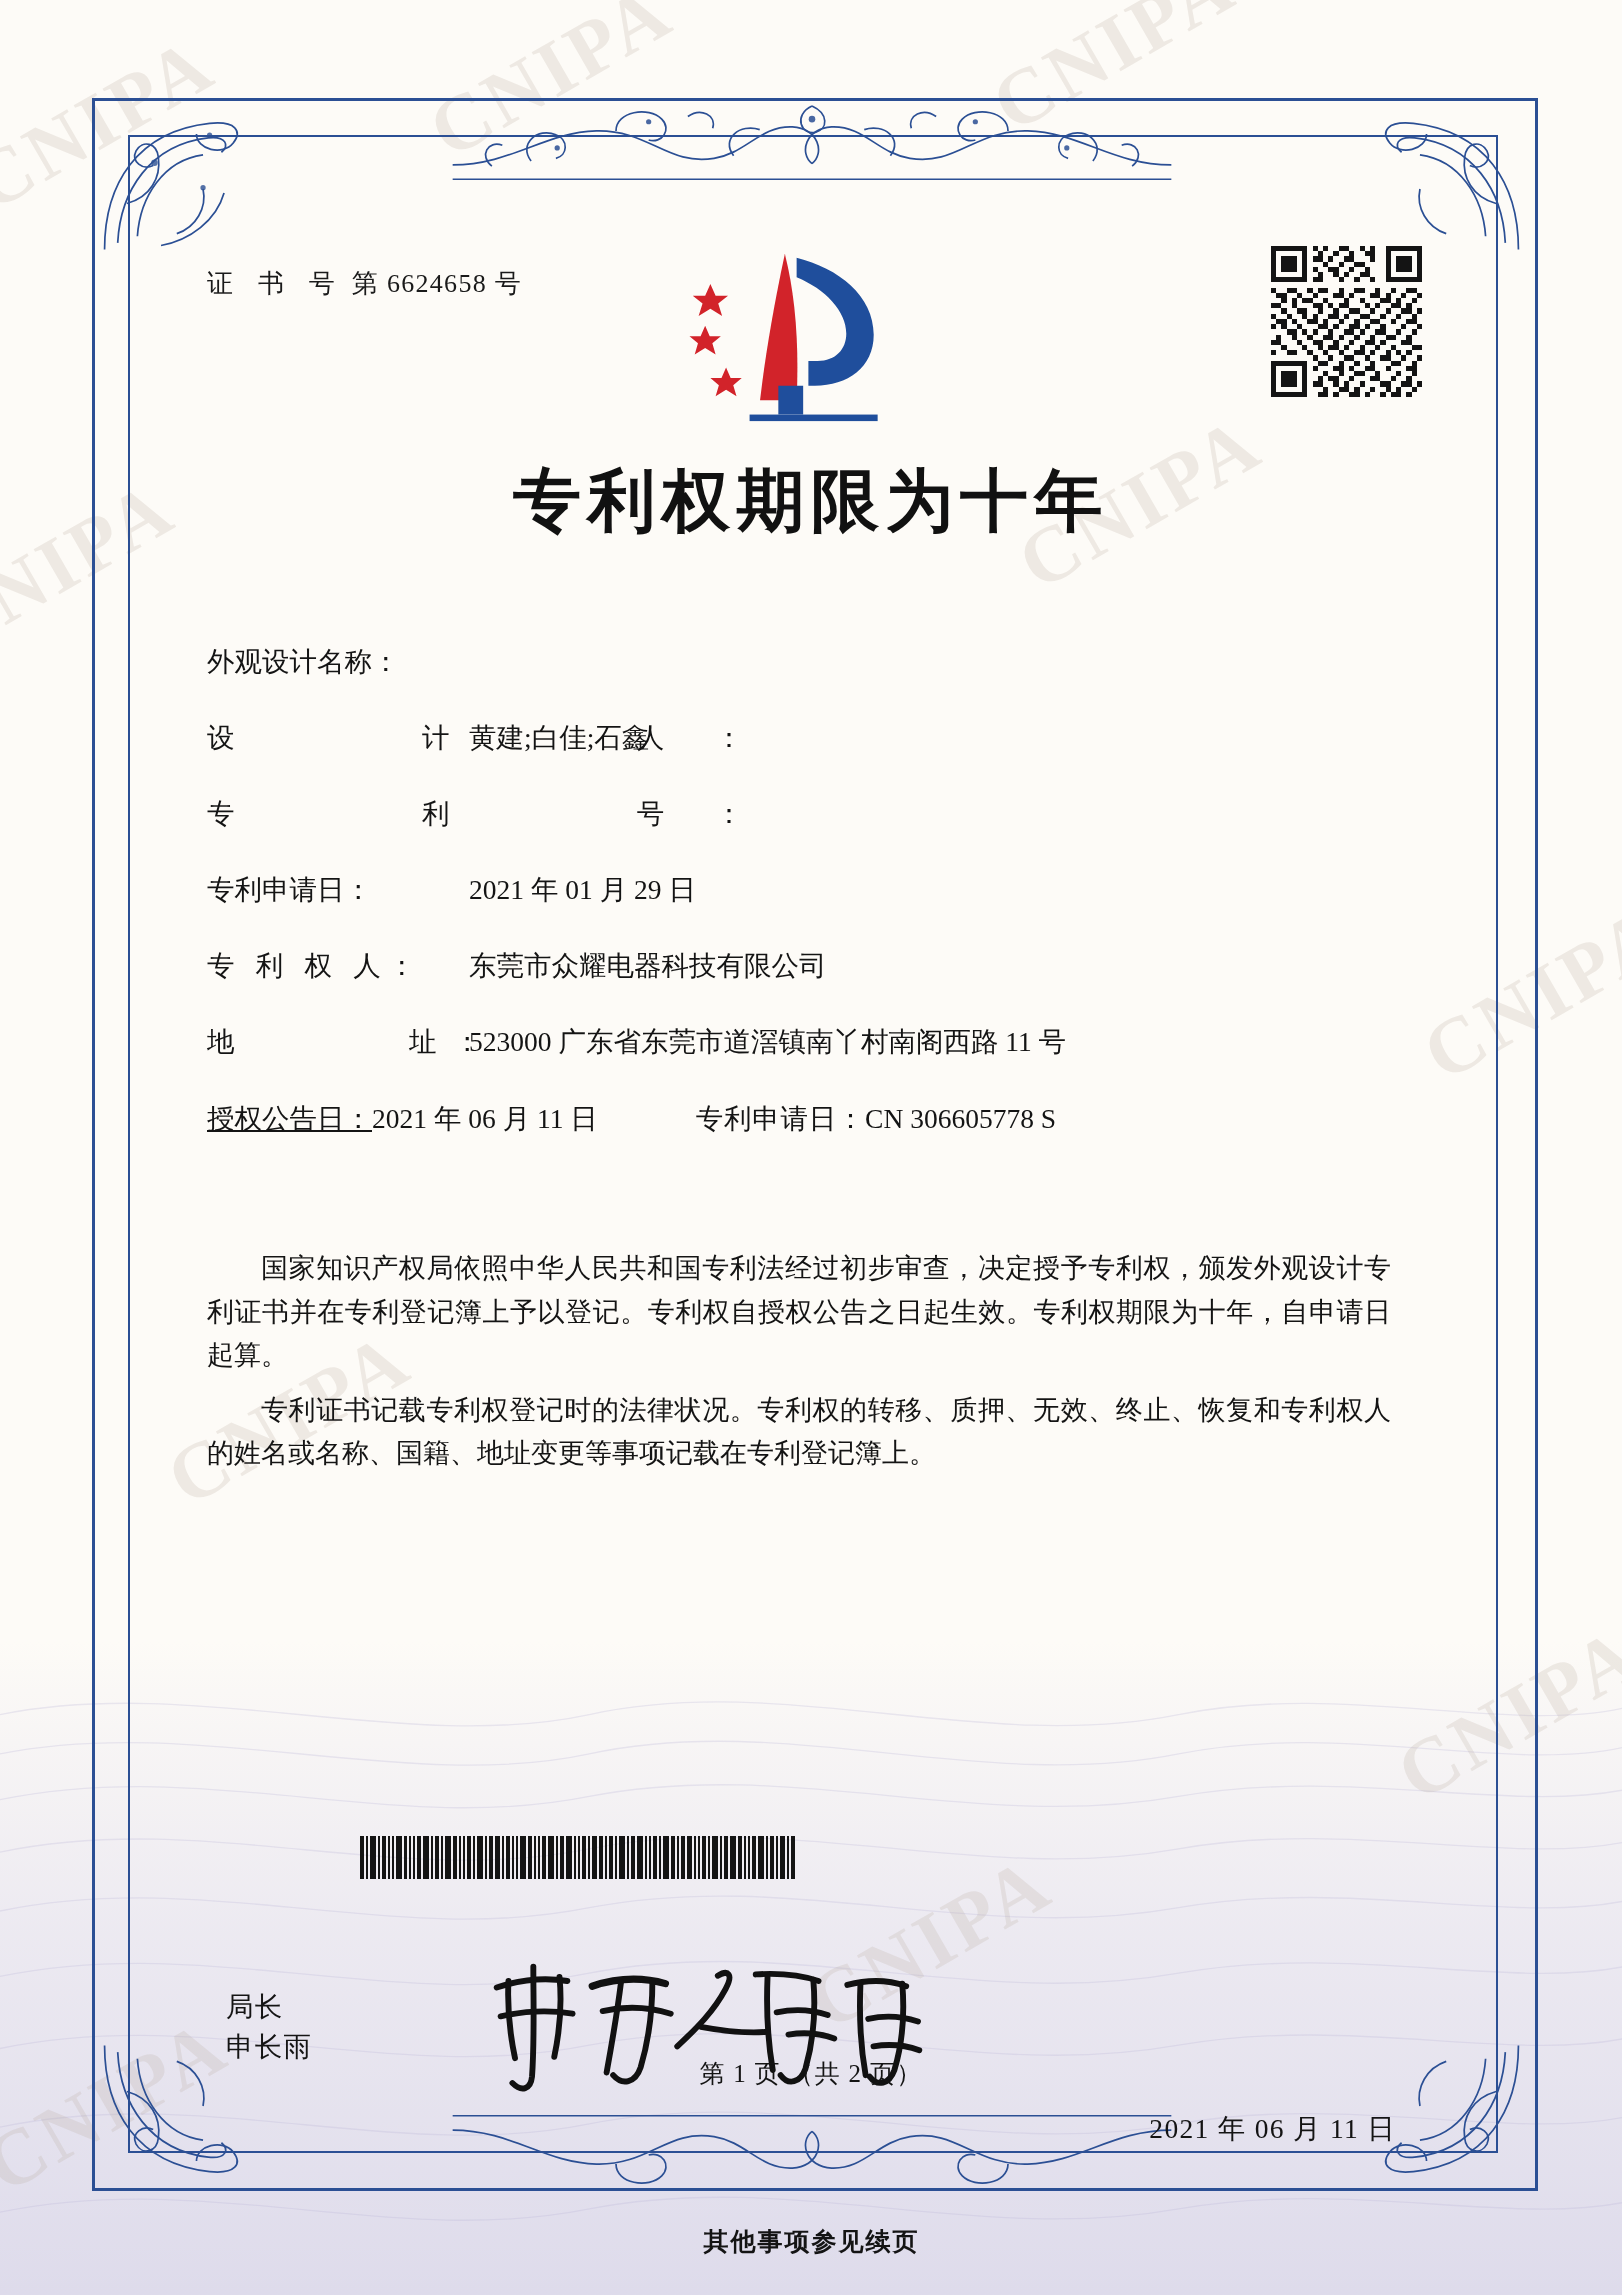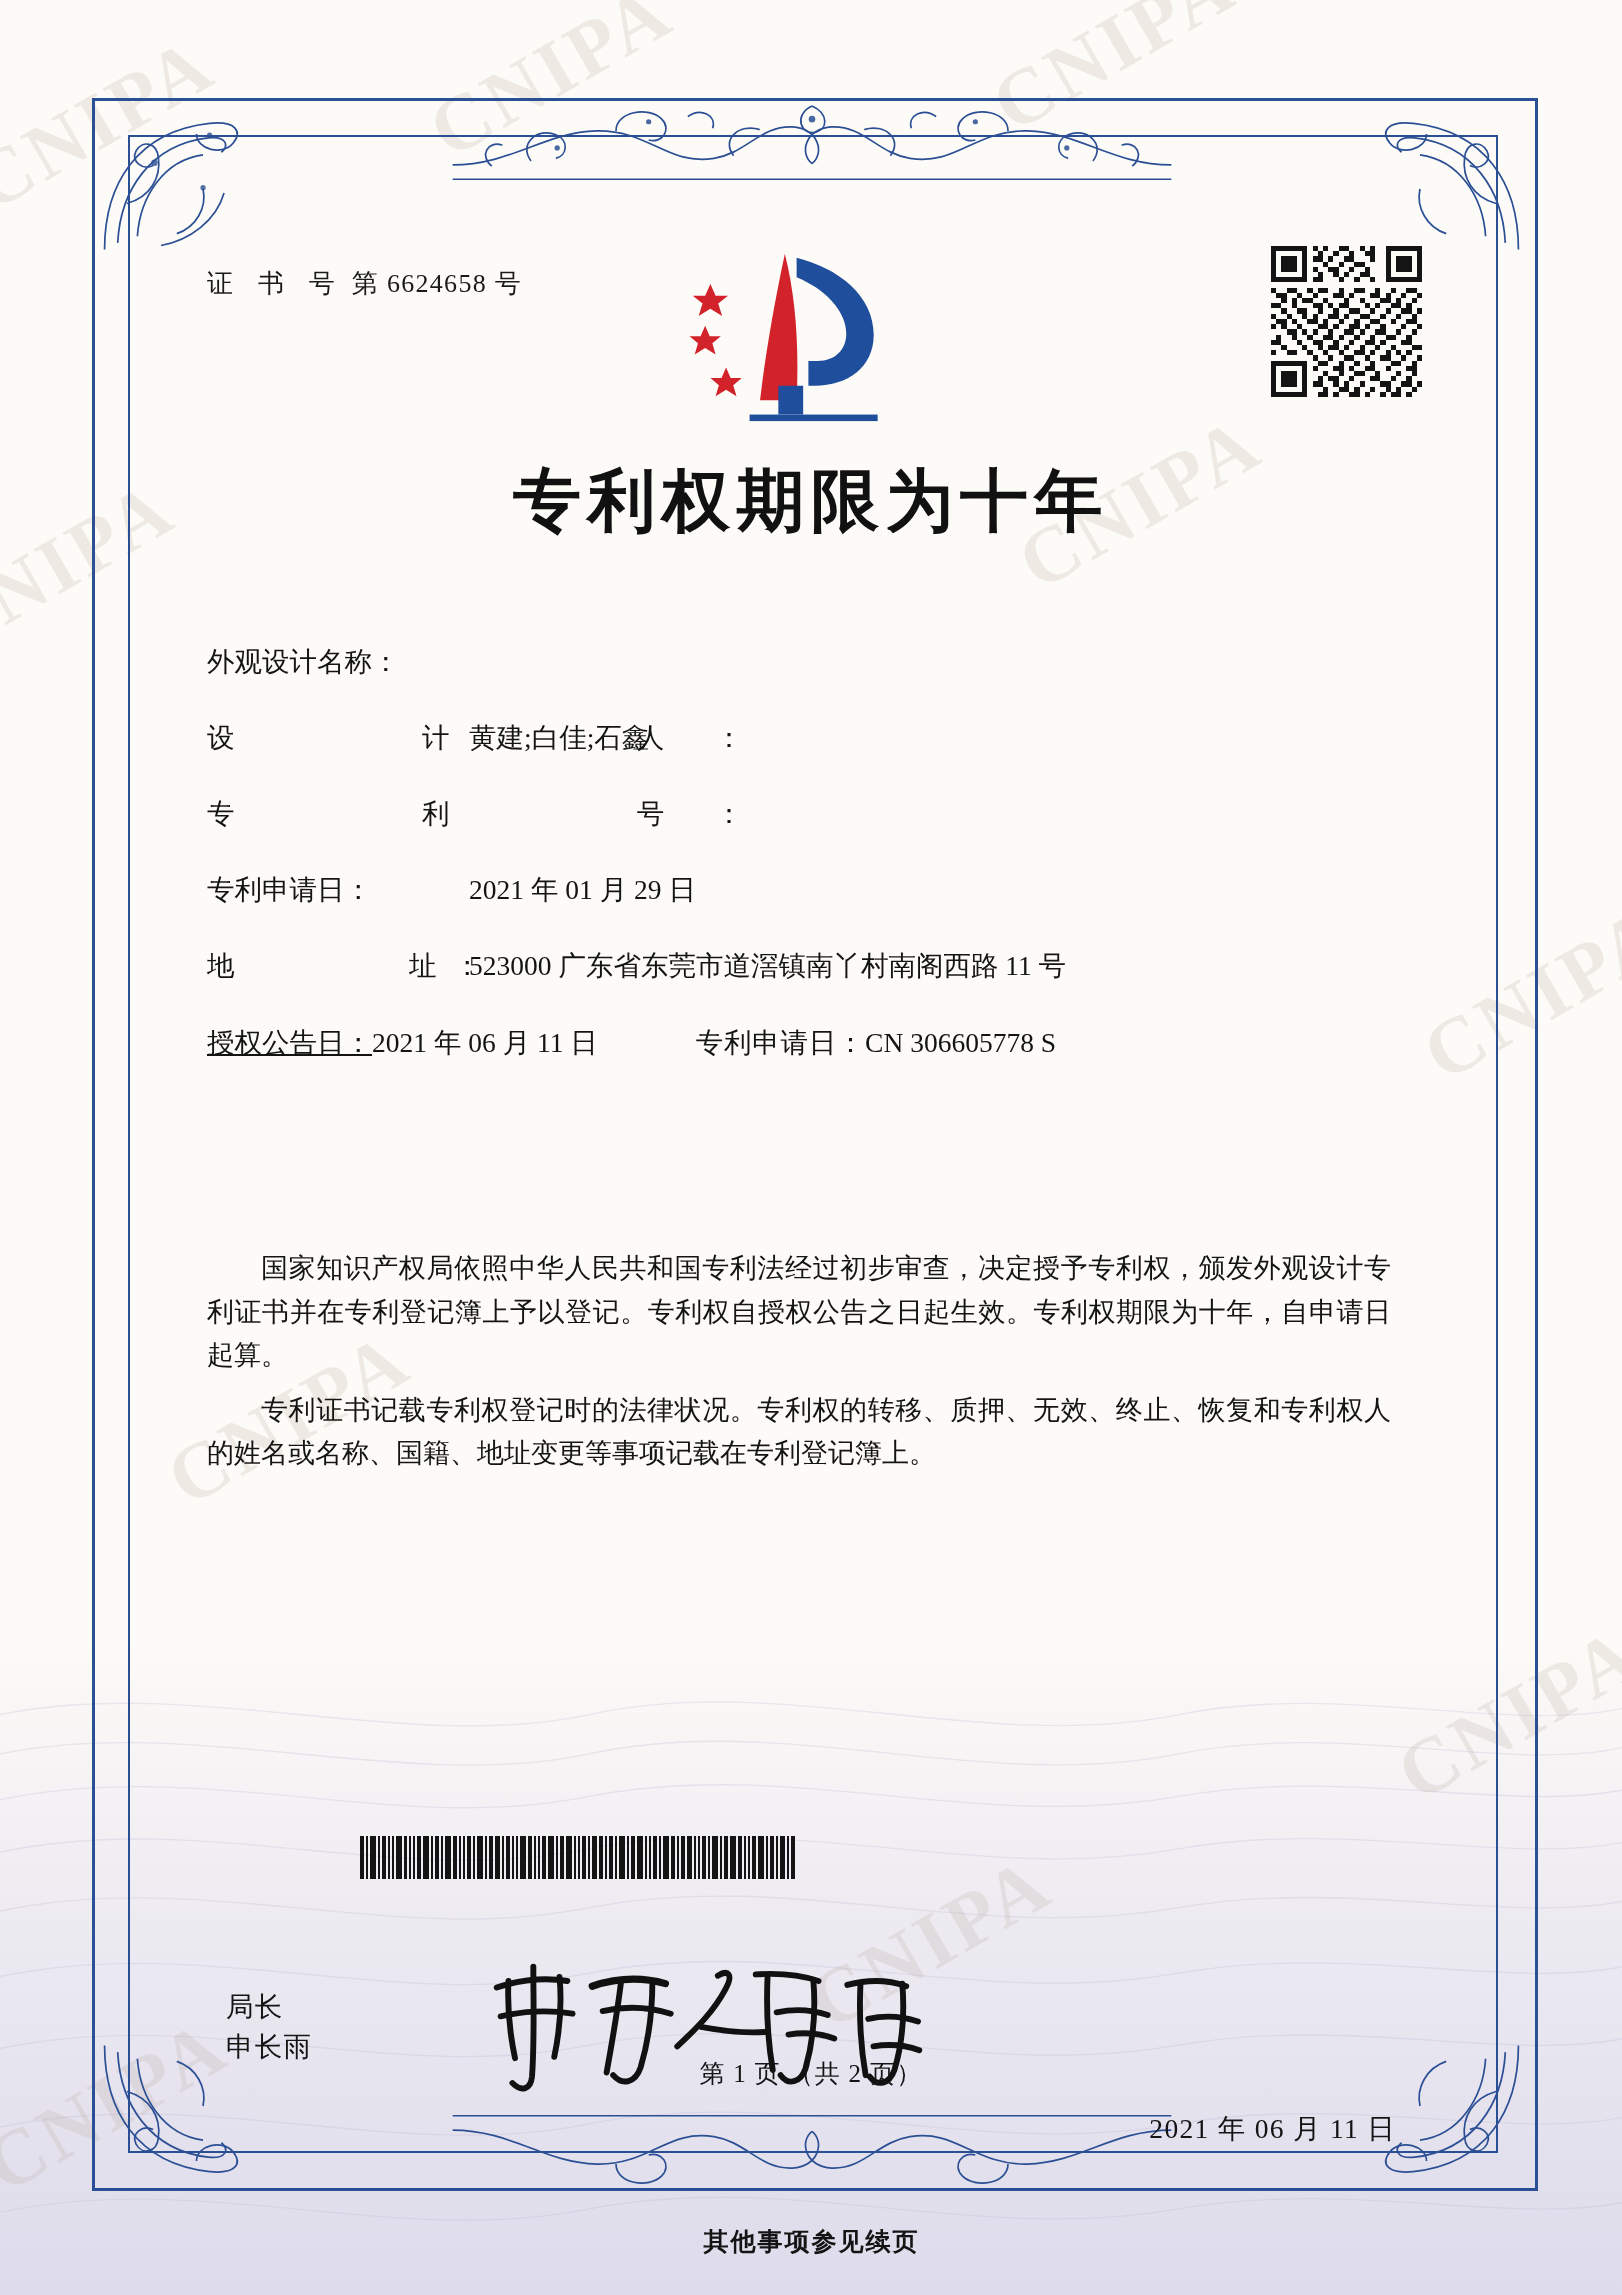--- a/index.html
+++ b/index.html
@@ -612,20 +612,24 @@
         <span class="val">黄建;白佳;石鑫</span>
       </div>
       <div class="field">
         <span class="key sp3">专　 利　 号：</span>
       </div>
       <div class="field">
         <span class="key sp1">专利申请日：</span>
         <span class="val">2021 年 01 月 29 日</span>
       </div>
       <div class="field">
+        <span class="key sp4">专 利 权 人：</span>
+        <span class="val">东莞市众耀电器科技有限公司</span>
+      </div>
+      <div class="field">
         <span class="key sp2">地　　　 址：</span>
         <span class="val">523000 广东省东莞市道滘镇南丫村南阁西路 11 号</span>
       </div>
       <div class="grant-row">
         <span class="g1key">授权公告日：</span>
         <span class="g1val">2021 年 06 月 11 日</span>
         <span class="g2key">专利申请日：</span>
         <span>CN 306605778 S</span>
       </div>
     </div>

